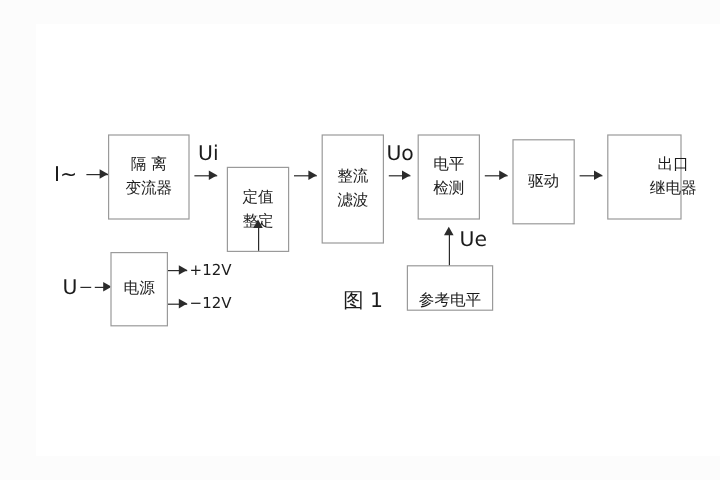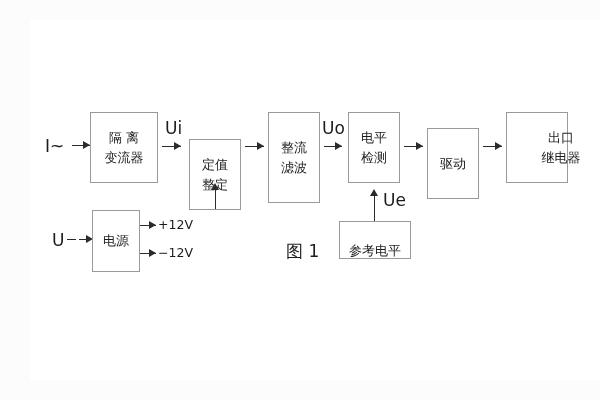--- a/index.html
+++ b/index.html
@@ -127,21 +127,21 @@
   <div class="arrow-r" style="left:335px; top:142px;"></div>
 
   <div class="block" style="left:348px; top:112px; width:52px; height:71px;">
     <span class="ln">电平</span>
     <span class="ln">检测</span>
   </div>
 
   <div class="hline" style="left:404px; top:146px; width:19px;"></div>
   <div class="arrow-r" style="left:416px; top:142px;"></div>
 
-  <div class="block one-line" style="left:427px; top:128px; width:52px; height:71px;">
+  <div class="block one-line" style="left:427px; top:116px; width:52px; height:71px;">
     <span class="ln">驱动</span>
   </div>
 
   <div class="hline" style="left:483px; top:146px; width:19px;"></div>
   <div class="arrow-r" style="left:495px; top:142px;"></div>
 
   <div class="block" style="left:506px; top:112px; width:62px; height:71px;padding-left:48px;">
     <span class="ln">出口</span>
     <span class="ln">继电器</span>
   </div>

